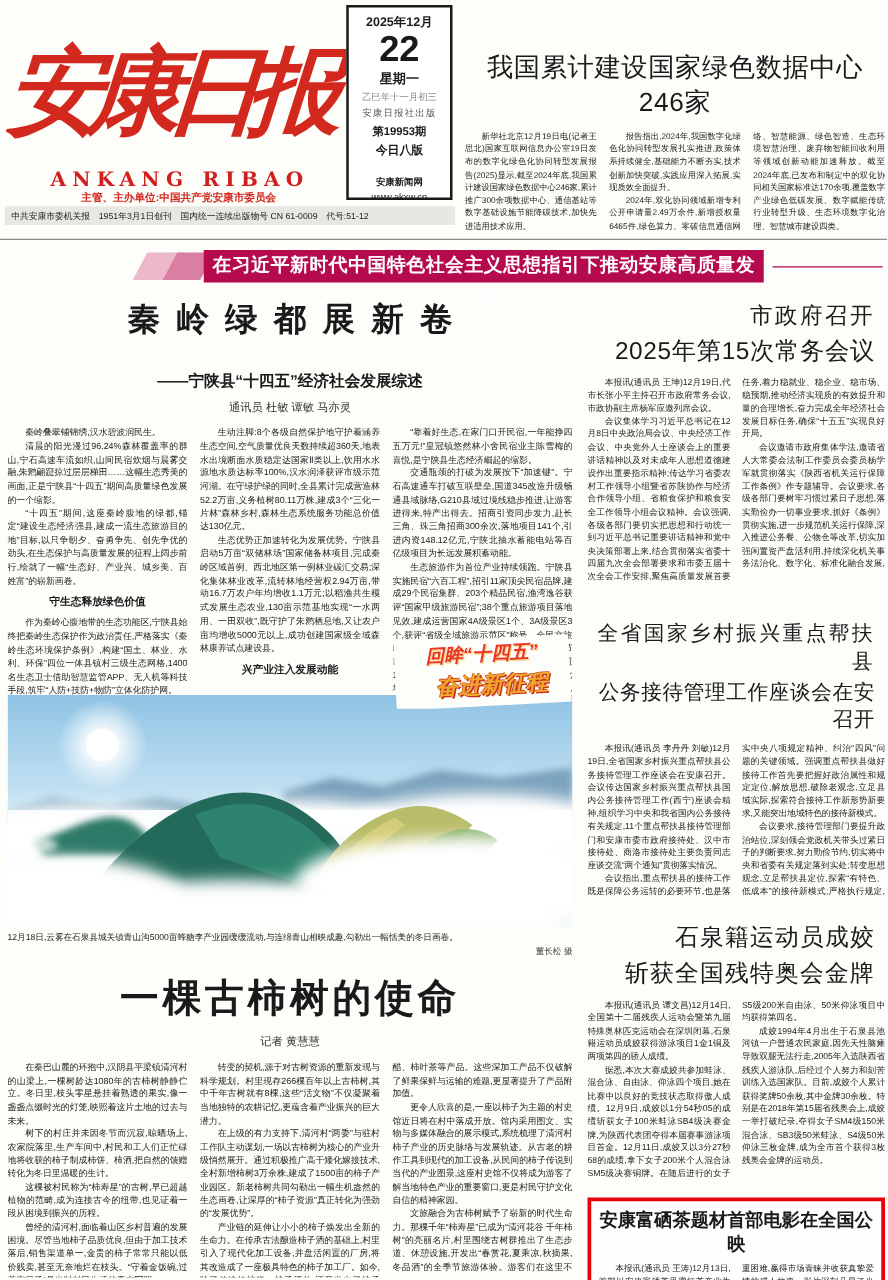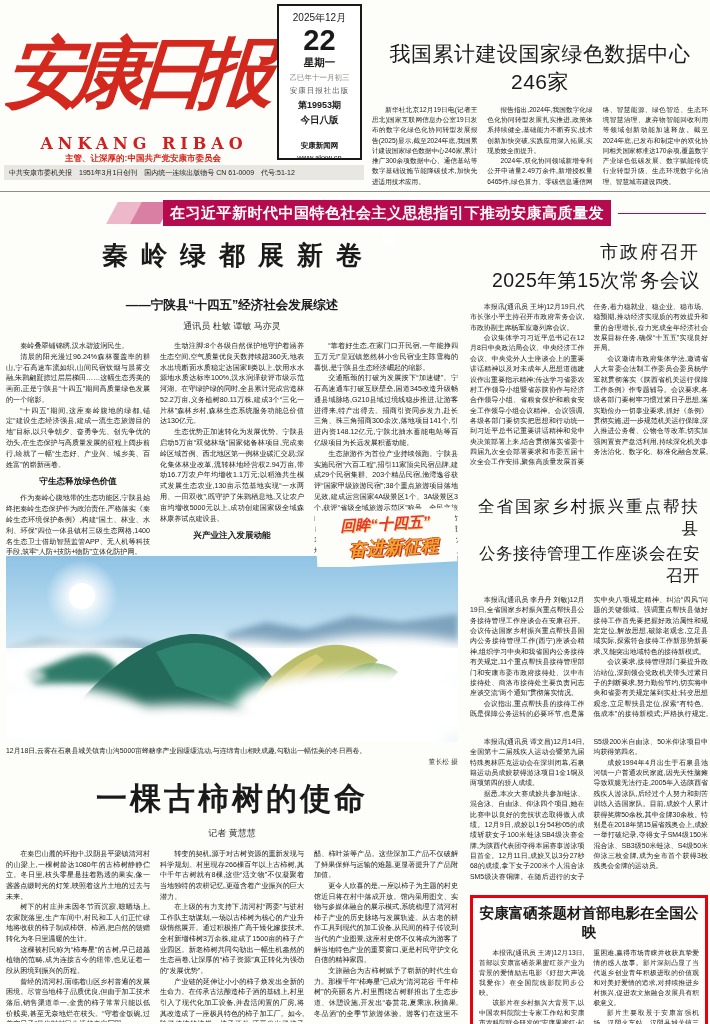--- a/index.html
+++ b/index.html
@@ -12,21 +12,21 @@
           transform:skewX(-4deg);white-space:nowrap;}
   .latin{position:absolute;left:24px;top:134px;width:240px;text-align:center;
          font-family:"DejaVu Serif",serif;font-weight:bold;font-size:16px;
          letter-spacing:5px;color:#cf1f1f;}
   .organizer{position:absolute;left:10px;top:153px;width:266px;text-align:center;
          font-size:8.5px;font-weight:bold;color:#d3281e;}
   .strip{position:absolute;left:4px;top:165px;width:360px;height:15px;background:#e9e7e1;
          font-size:7px;color:#222;display:flex;align-items:center;padding:0 5px;box-sizing:border-box;}
   .datebox{position:absolute;left:277px;top:4px;width:85px;height:156px;border:2px solid #191919;
          background:#fff;text-align:center;box-sizing:border-box;padding-top:5px;}
-  .db-ym{font-size:10px;font-weight:normal;}
+  .db-ym{font-size:10px;font-weight:bold;}
   .db-day{font-size:29px;font-weight:bold;line-height:1.05;}
   .db-wd{font-size:10.5px;font-weight:bold;margin-top:1px;}
   .db-lunar{font-size:7.5px;color:#8a8a82;margin-top:3px;}
   .db-pub{font-size:7.5px;color:#555;margin-top:3px;letter-spacing:1px;}
   .db-issue{font-size:9px;font-weight:bold;margin-top:3px;}
   .db-pages{font-size:9.5px;font-weight:bold;margin-top:2px;}
   .db-site{font-size:7.5px;font-weight:bold;margin-top:14px;}
   .db-url{font-size:7.5px;margin-top:2px;}
   
   .greendc{position:absolute;left:372px;top:40px;width:336px;height:146px;}
@@ -88,21 +88,21 @@
   .movie h3{margin:0;text-align:center;font-weight:900;font-size:14.6px;letter-spacing:0;}
   .movie .r-flow{height:112px;font-size:6.7px;margin-top:6px;}
 </style>
 </head>
 <body>
 
 <div id="page">
 
   <div class="callig">安康日报</div>
   <div class="latin">ANKANG RIBAO</div>
-  <div class="organizer">主管、让深厚的:中国共产党安康市委员会</div>
+  <div class="organizer">主管、主办单位:中国共产党安康市委员会</div>
   <div class="strip">中共安康市委机关报　1951年3月1日创刊　国内统一连续出版物号 CN 61-0009　代号:51-12</div>
 
   <div class="datebox">
     <div class="db-ym">2025年12月</div>
     <div class="db-day">22</div>
     <div class="db-wd">星期一</div>
     <div class="db-lunar">乙巳年十一月初三</div>
     <div class="db-pub">安康日报社出版</div>
     <div class="db-issue">第19953期</div>
     <div class="db-pages">今日八版</div>
@@ -235,20 +235,24 @@
         <div class="l2">公务接待管理工作座谈会在安召开</div>
       </h3>
       <div class="r-flow flow">
           <p class="para">本报讯(通讯员 李丹丹 刘敏)12月19日,全省国家乡村振兴重点帮扶县公务接待管理工作座谈会在安康召开。会议传达国家乡村振兴重点帮扶县国内公务接待管理工作(西宁)座谈会精神,组织学习中央和我省国内公务接待有关规定,11个重点帮扶县接待管理部门和安康市委市政府接待处、汉中市接待处、商洛市接待处主要负责同志座谈交流“两个通知”贯彻落实情况。</p>
           <p class="para">会议指出,重点帮扶县的接待工作既是保障公务运转的必要环节,也是落实中央八项规定精神、纠治“四风”问题的关键领域。强调重点帮扶县做好接待工作首先要把握好政治属性和规定定位,解放思想,破除老观念,立足县域实际,探索符合接待工作新形势新要求,又能突出地域特色的接待新模式。</p>
           <p class="para">会议要求,接待管理部门要提升政治站位,深刻领会党政机关带头过紧日子的判断要求,努力勤俭节约,切实将中央和省委有关规定落到实处;转变思想观念,立足帮扶县定位,探索“有特色、低成本”的接待新模式;严格执行规定,认真落实公函制度、费用交纳等刚性要求,杜绝超标准、搞变通的行为;完善制度链条,细化落实接待标准、经费管理等实操细则,形成闭环管理。</p>
         </div>
     </div>
 
     <div class="r-art athl">
+      <h3>
+        <div class="l1">石泉籍运动员成姣</div>
+        <div class="l2">斩获全国残特奥会金牌</div>
+      </h3>
       <div class="r-flow flow">
           <p class="para">本报讯(通讯员 谭文昌)12月14日,全国第十二届残疾人运动会暨第九届特殊奥林匹克运动会在深圳闭幕,石泉籍运动员成姣获得游泳项目1金1铜及两项第四的骄人成绩。</p>
           <p class="para">据悉,本次大赛成姣共参加蛙泳、混合泳、自由泳、仰泳四个项目,她在比赛中以良好的竞技状态取得傲人成绩。12月9日,成姣以1分54秒05的成绩斩获女子100米蛙泳SB4级决赛金牌,为陕西代表团夺得本届赛事游泳项目首金。12月11日,成姣又以3分27秒68的成绩,拿下女子200米个人混合泳SM5级决赛铜牌。在随后进行的女子S5级200米自由泳、50米仰泳项目中均获得第四名。</p>
           <p class="para">成姣1994年4月出生于石泉县池河镇一户普通农民家庭,因先天性脑瘫导致双腿无法行走,2005年入选陕西省残疾人游泳队,后经过个人努力和刻苦训练入选国家队。目前,成姣个人累计获得奖牌50余枚,其中金牌30余枚。特别是在2018年第15届省残奥会上,成姣一举打破纪录,夺得女子SM4级150米混合泳、SB3级50米蛙泳、S4级50米仰泳三枚金牌,成为全市首个获得3枚残奥会金牌的运动员。</p>
         </div>
     </div>
 
     <div class="r-art movie">
       <h3>安康富硒茶题材首部电影在全国公映</h3>
       <div class="r-flow flow">

